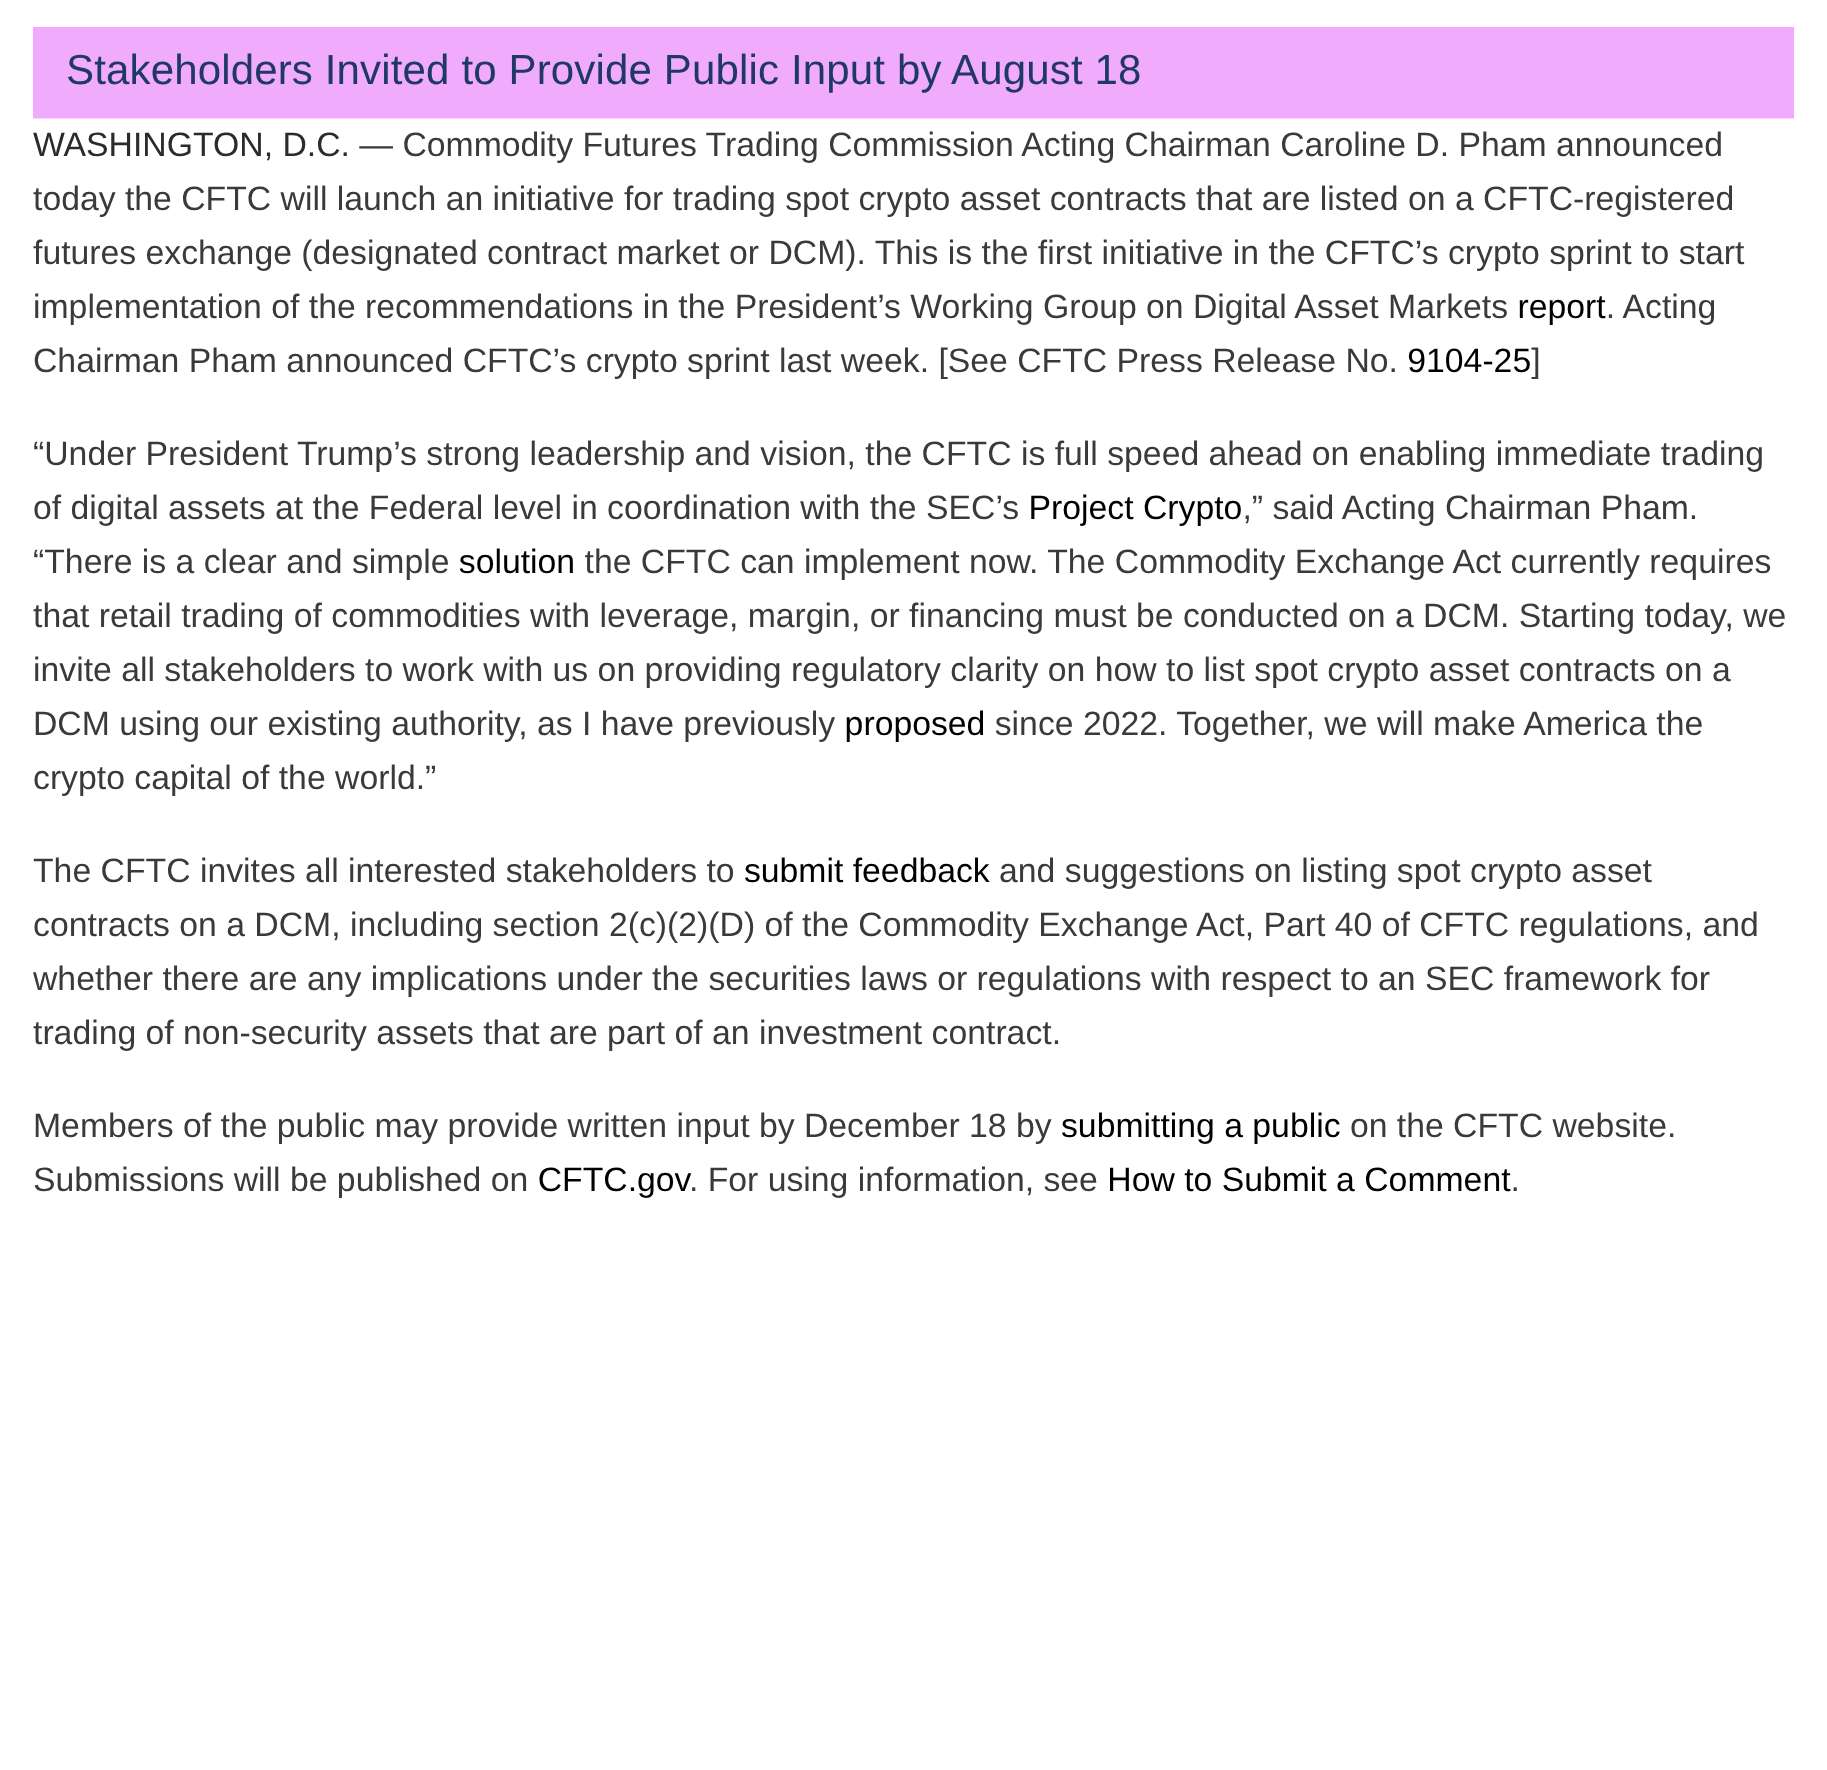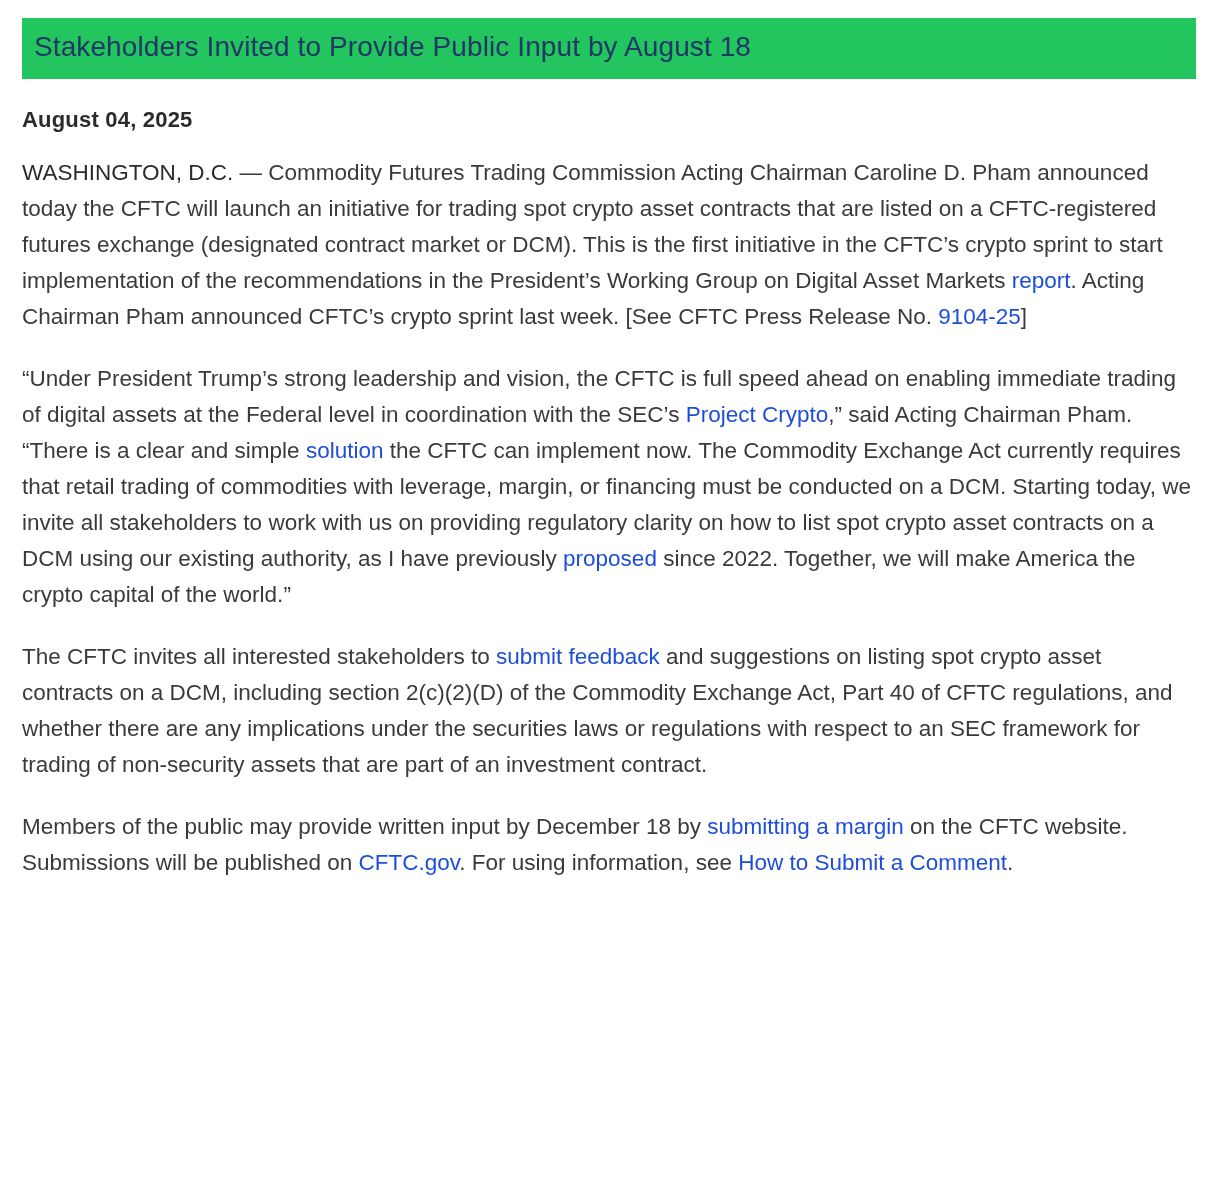--- a/index.html
+++ b/index.html
@@ -12,23 +12,23 @@
     min-height: 1180px;
     font-family: "Liberation Sans", sans-serif;
     color: #333333;
   }
   .page {
     width: 1218px;
     box-sizing: border-box;
     padding: 0;
   }
   .subtitle-bar {
-    background: #22c55e;
+    background: #f0abfc;
     margin: 18px 22px 0 22px;
-    padding: 14px 18px 16px 12px;
+    padding: 14px 18px 16px 22px;
   }
   .subtitle-bar .subtitle-text {
     font-size: 28px;
     color: #1f3864;
     font-weight: 400;
     line-height: 1.1;
     letter-spacing: 0.1px;
   }
   .content {
     padding: 0 22px 20px 22px;
@@ -48,47 +48,46 @@
     max-width: 1180px;
   }
   p.body-par.last {
     margin-bottom: 0;
   }
   .dateline {
     font-weight: normal;
     color: #2b2b2b;
   }
   a.link {
-    color: #1d4ed8;
+    color: #000000;
     text-decoration: none;
   }
 </style>
 </head>
 <body>
 
 <div class="page">
 
   <div class="subtitle-bar">
     <div class="subtitle-text">Stakeholders Invited to Provide Public Input by August 18</div>
   </div>
 
   <div class="content">
 
-    <div class="release-date">August 04, 2025</div>
 
     <p class="body-par">
       <span class="dateline">WASHINGTON, D.C.</span><span> — Commodity Futures Trading Commission Acting Chairman Caroline D. Pham announced today the CFTC will launch an initiative for trading spot crypto asset contracts that are listed on a CFTC-registered futures exchange (designated contract market or DCM). This is the first initiative in the CFTC’s crypto sprint to start implementation of the recommendations in the President’s Working Group on Digital Asset Markets </span><a class="link" href="#">report</a><span>. Acting Chairman Pham announced CFTC’s crypto sprint last week. [See CFTC Press Release No. </span><a class="link" href="#">9104-25</a><span>]</span>
     </p>
 
     <p class="body-par">
       <span>“Under President Trump’s strong leadership and vision, the CFTC is full speed ahead on enabling immediate trading of digital assets at the Federal level in coordination with the SEC’s </span><a class="link" href="#">Project Crypto</a><span>,” said Acting Chairman Pham. “There is a clear and simple </span><a class="link" href="#">solution</a><span> the CFTC can implement now. The Commodity Exchange Act currently requires that retail trading of commodities with leverage, margin, or financing must be conducted on a DCM. Starting today, we invite all stakeholders to work with us on providing regulatory clarity on how to list spot crypto asset contracts on a DCM using our existing authority, as I have previously </span><a class="link" href="#">proposed</a><span> since 2022. Together, we will make America the crypto capital of the world.”</span>
     </p>
 
     <p class="body-par">
       <span>The CFTC invites all interested stakeholders to </span><a class="link" href="#">submit feedback</a><span> and suggestions on listing spot crypto asset contracts on a DCM, including section 2(c)(2)(D) of the Commodity Exchange Act, Part 40 of CFTC regulations, and whether there are any implications under the securities laws or regulations with respect to an SEC framework for trading of non-security assets that are part of an investment contract.</span>
     </p>
 
     <p class="body-par last">
-      <span>Members of the public may provide written input by December 18 by </span><a class="link" href="#">submitting a margin</a><span> on the CFTC website. Submissions will be published on </span><a class="link" href="#">CFTC.gov</a><span>. For using information, see </span><a class="link" href="#">How to Submit a Comment</a><span>.</span>
+      <span>Members of the public may provide written input by December 18 by </span><a class="link" href="#">submitting a public</a><span> on the CFTC website. Submissions will be published on </span><a class="link" href="#">CFTC.gov</a><span>. For using information, see </span><a class="link" href="#">How to Submit a Comment</a><span>.</span>
     </p>
 
   </div>
 </div>
 
 </body></html>

